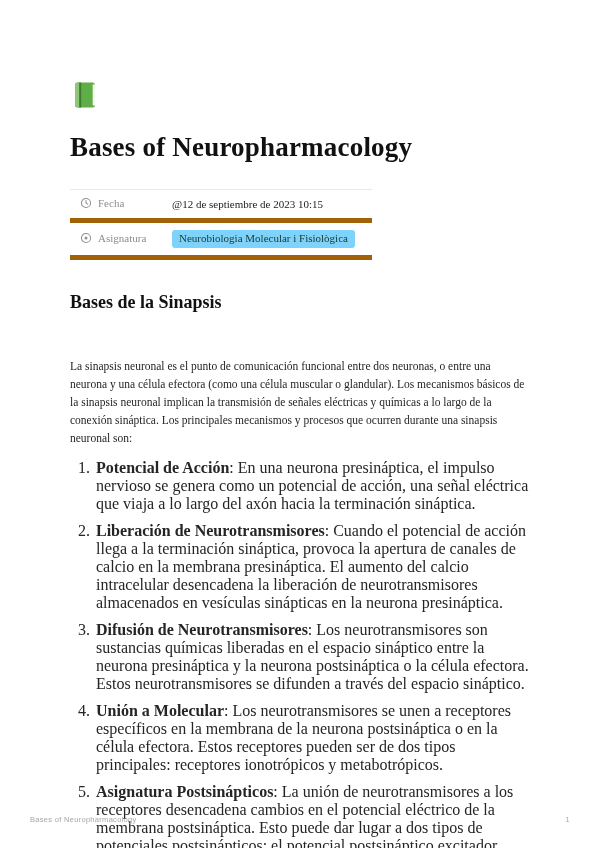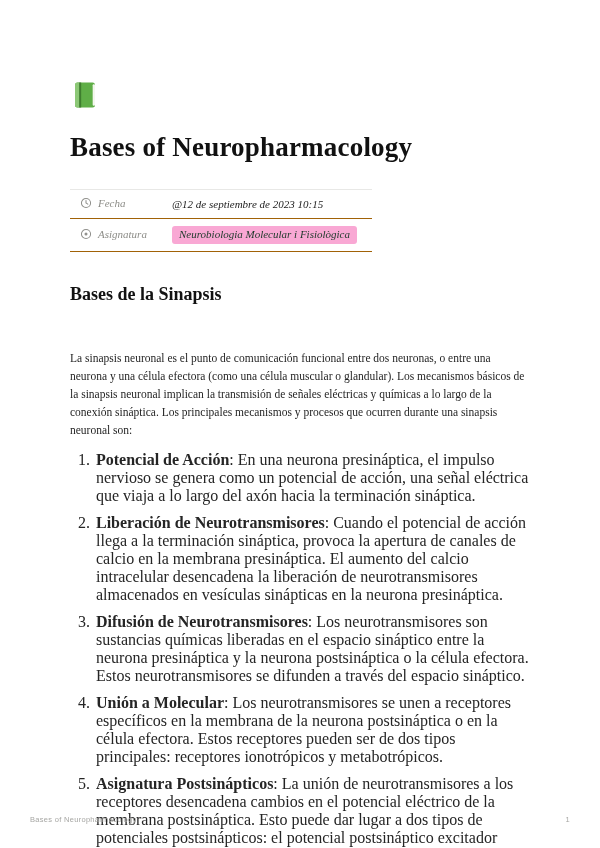--- a/index.html
+++ b/index.html
@@ -28,39 +28,38 @@
   }
 
   table.props {
     border-collapse: collapse;
     width: 302px;
     font-size: 11px;
     margin-bottom: 32px;
   }
   table.props td {
     border-top: 1px solid #e8e8e6;
-    border-bottom: 1px solid #a16207;
+    border-bottom: 5px solid #a16207;
     padding: 7px 6px 7px 10px;
     vertical-align: middle;
-    font-style: italic;
   }
   td.prop-label {
     color: #8d8d88;
     width: 92px;
     white-space: nowrap;
   }
   td.prop-label .p-icon {
     display: inline-block;
     vertical-align: -2px;
     margin-right: 6px;
   }
   td.prop-value { color: #222222; }
   .tag-pill {
     display: inline-block;
-    background: #f9a8d4;
+    background: #7dd3fc;
     color: #1c3829;
     border-radius: 3px;
     padding: 1px 7px 2px 7px;
     font-size: 11px;
     line-height: 15px;
   }
 
   h2.section-heading {
     font-size: 18px;
     font-weight: bold;

